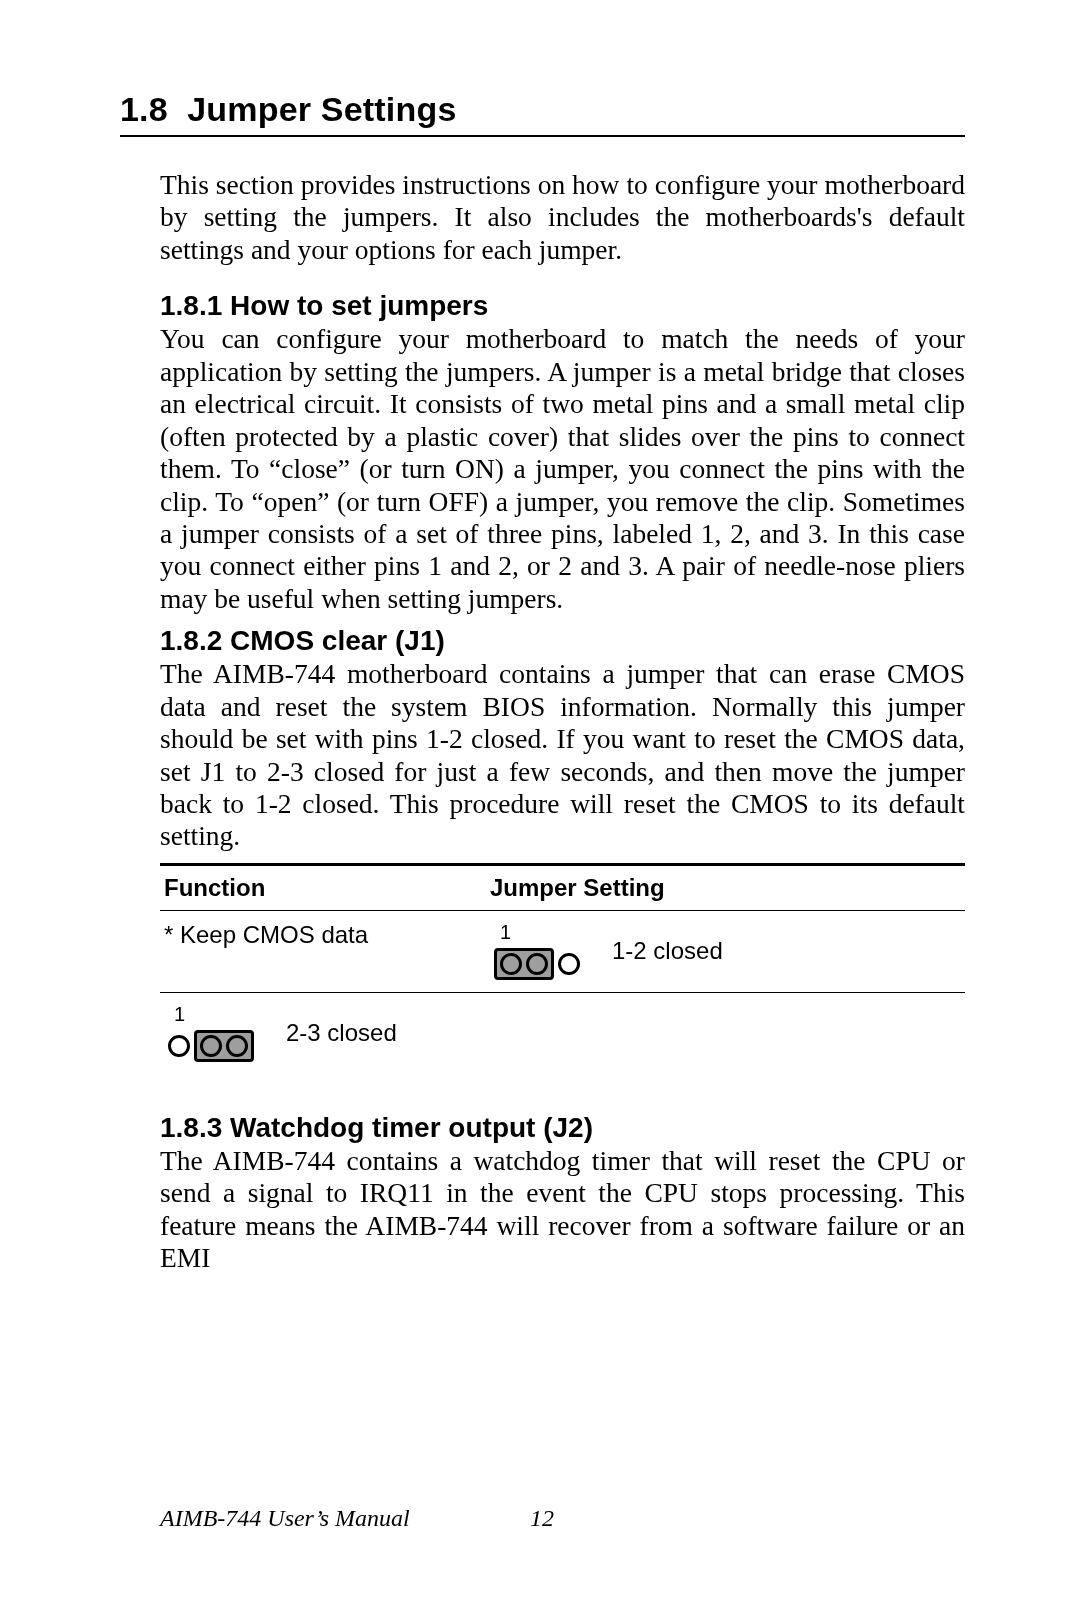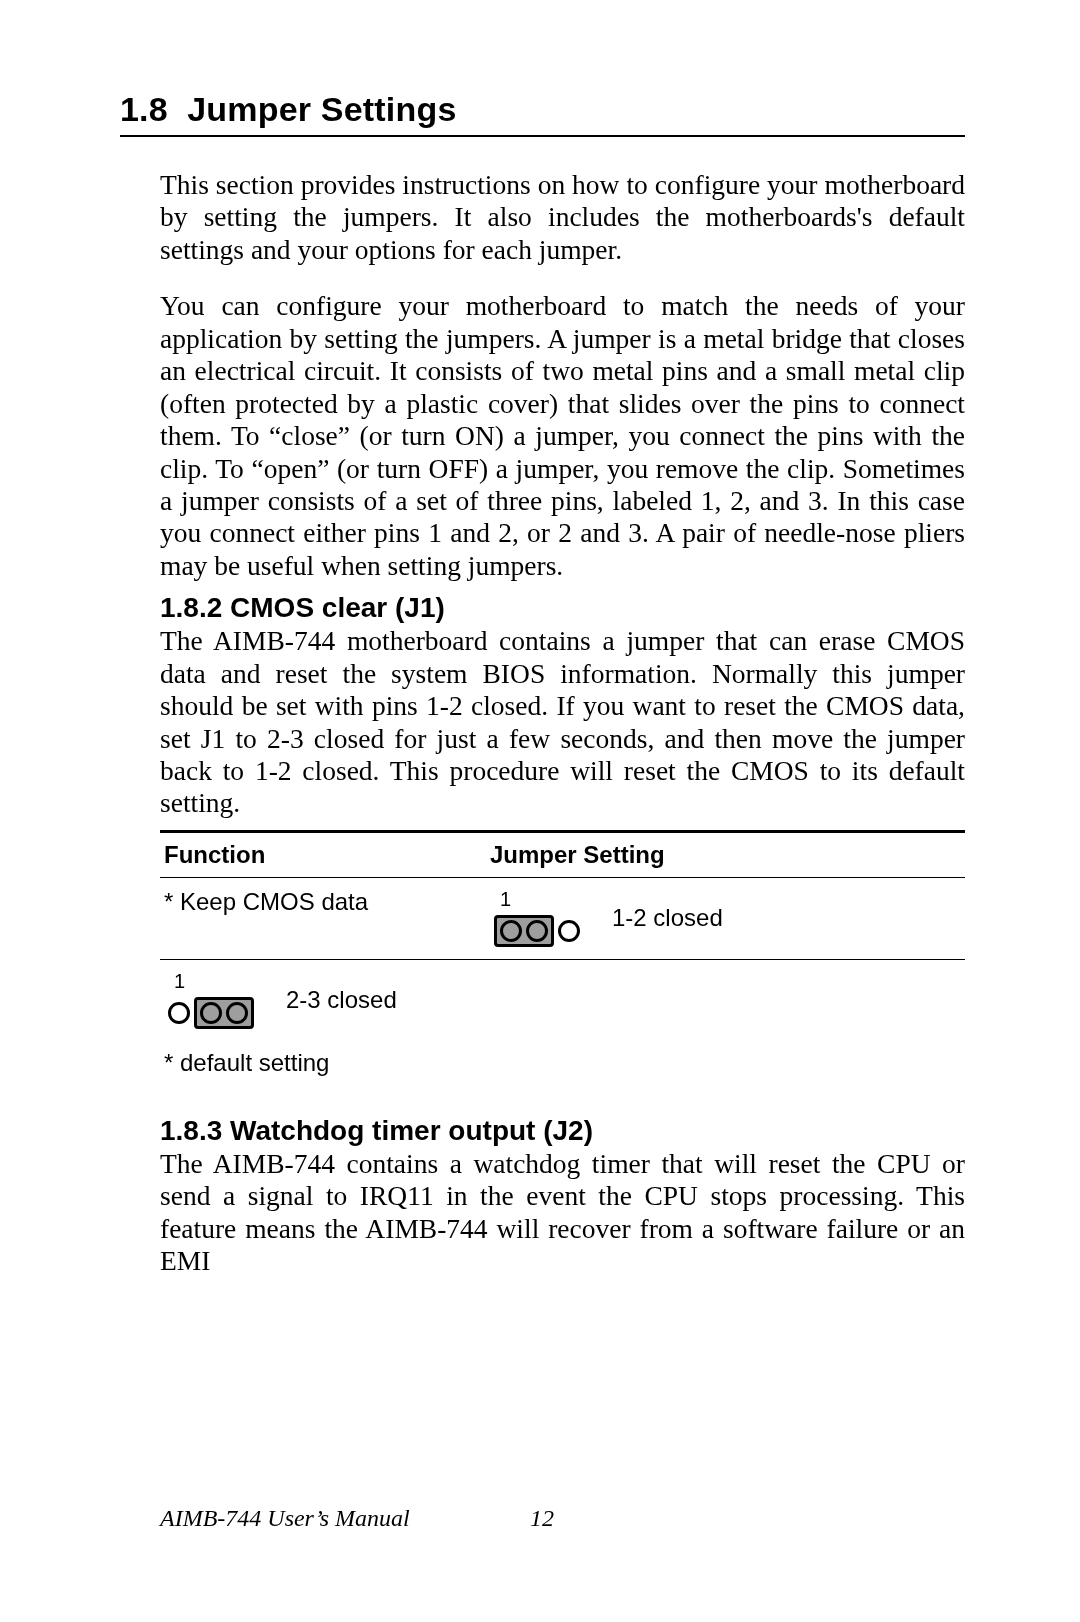--- a/index.html
+++ b/index.html
@@ -160,20 +160,21 @@
 
 <div class="page">
 
   <h1 class="section-title">
     <span>1.8</span>&nbsp;&nbsp;<span>Jumper Settings</span>
   </h1>
   <hr class="hr">
 
   <p class="intro-para">This section provides instructions on how to configure your motherboard by setting the jumpers. It also includes the motherboards's default settings and your options for each jumper.</p>
 
+  <h2 class="subhead">1.8.1 How to set jumpers</h2>
   <p class="body-para">You can configure your motherboard to match the needs of your application by setting the jumpers. A jumper is a metal bridge that closes an electrical circuit. It consists of two metal pins and a small metal clip (often protected by a plastic cover) that slides over the pins to connect them. To “close” (or turn ON) a jumper, you connect the pins with the clip. To “open” (or turn OFF) a jumper, you remove the clip. Sometimes a jumper consists of a set of three pins, labeled 1, 2, and 3. In this case you connect either pins 1 and 2, or 2 and 3. A pair of needle-nose pliers may be useful when setting jumpers.</p>
 
   <h2 class="subhead">1.8.2 CMOS clear (J1)</h2>
   <p class="body-para">The AIMB-744 motherboard contains a jumper that can erase CMOS data and reset the system BIOS information. Normally this jumper should be set with pins 1-2 closed. If you want to reset the CMOS data, set J1 to 2-3 closed for just a few seconds, and then move the jumper back to 1-2 closed. This procedure will reset the CMOS to its default setting.</p>
 
   <div class="table-wrap">
     <hr class="tbl-hr-bold">
     <hr class="tbl-hr-thin">
 
     <div class="tbl-header-row">
@@ -209,21 +210,20 @@
             <span class="jumper-cap">
               <span class="pin-hole"></span>
               <span class="pin-hole"></span>
             </span>
           </span>
         </span>
         <span class="jumper-text">2-3 closed</span>
       </div>
     </div>
 
-    <div class="tbl-footnote">* default setting</div>
   </div>
 
   <div style="height:38px"></div>
 
   <h2 class="subhead">1.8.3 Watchdog timer output (J2)</h2>
   <p class="body-para">The AIMB-744 contains a watchdog timer that will reset the CPU or send a signal to IRQ11 in the event the CPU stops processing. This feature means the AIMB-744 will recover from a software failure or an EMI</p>
 
 </div>
 
 <div class="footer">

